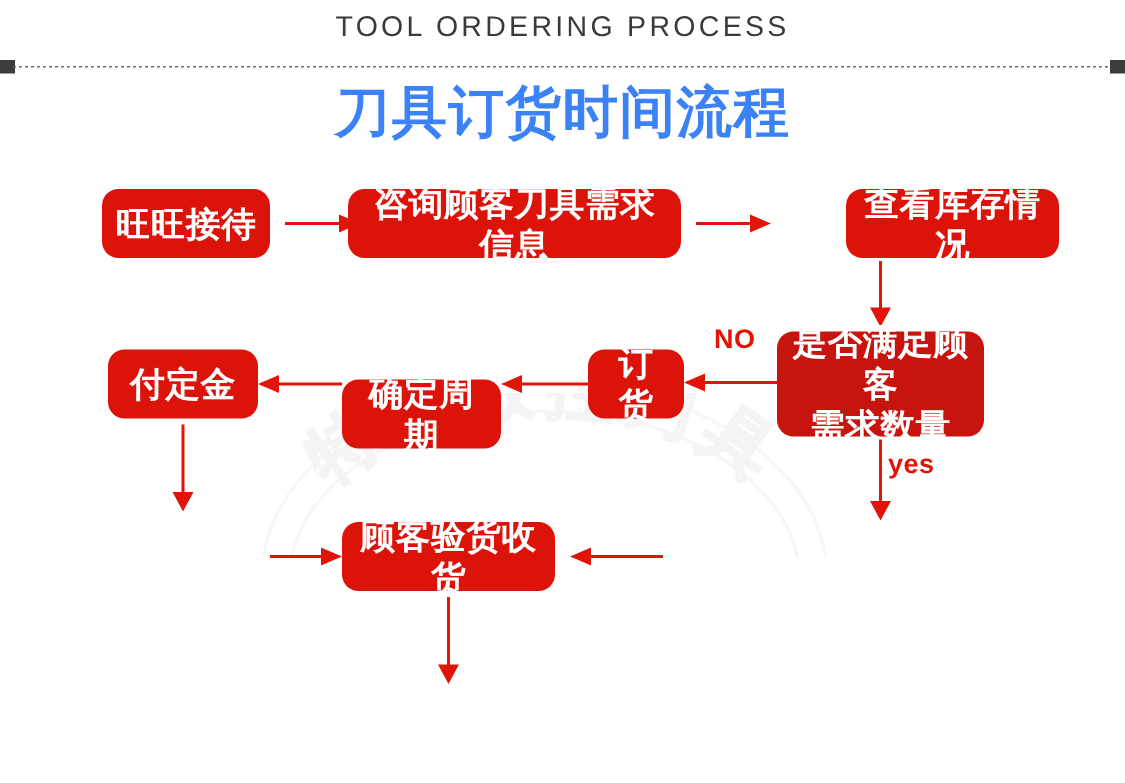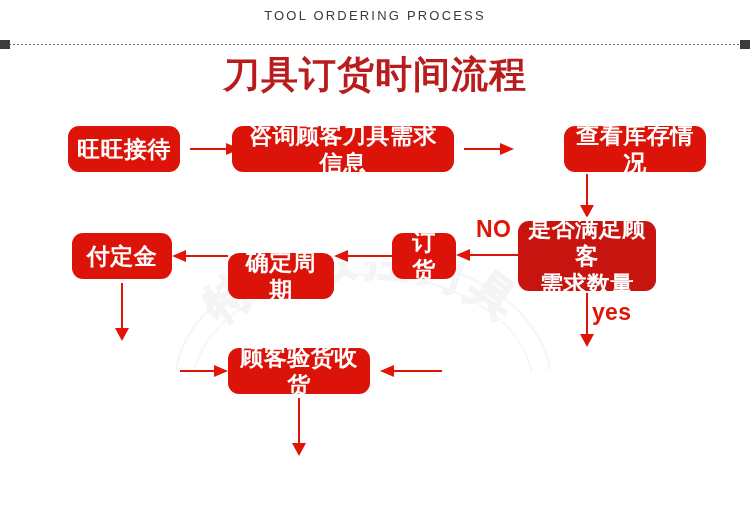--- a/index.html
+++ b/index.html
@@ -14,36 +14,36 @@
   
   .watermark{
     position:absolute;left:168px;top:262px;width:390px;height:110px;
     pointer-events:none;opacity:.55;
   }
   .watermark svg{display:block;width:100%;height:100%;}
 
   
   .eyebrow{
     position:absolute;left:0;top:8px;width:750px;text-align:center;
-    font-size:13px;letter-spacing:2.2px;color:#3a3a3a;font-weight:400;
+    font-size:19px;letter-spacing:2.2px;color:#3a3a3a;font-weight:400;
     white-space:nowrap;
   }
   .rule{
     position:absolute;left:0;top:40px;width:750px;height:9px;
   }
   .rule .dots{
     position:absolute;left:9px;top:4px;right:9px;height:1px;
     background-image:repeating-linear-gradient(to right,#6b6b6b 0 2px,rgba(0,0,0,0) 2px 4px);
   }
   .rule .cap{position:absolute;top:0;width:10px;height:9px;background:#3c3c3c;}
   .rule .cap.l{left:0;}
   .rule .cap.r{right:0;}
   .maintitle{
     position:absolute;left:0;top:50px;width:750px;text-align:center;
-    font-size:37px;font-weight:700;color:#b91c1c;letter-spacing:1px;
+    font-size:37px;font-weight:700;color:#3b82f6;letter-spacing:1px;
     white-space:nowrap;
   }
 
   
   .box{
     position:absolute;
     background:#db1309;
     border-radius:11px;
     color:#ffffff;
     display:flex;align-items:center;justify-content:center;
@@ -65,21 +65,21 @@
   .harrow.right .head{right:0;border-top:6px solid transparent;border-bottom:6px solid transparent;border-left:14px solid #e01508;}
   .harrow.left .shaft{left:13px;right:0;}
   .harrow.left .head{left:0;border-top:6px solid transparent;border-bottom:6px solid transparent;border-right:14px solid #e01508;}
 
   .varrow{position:absolute;width:14px;}
   .varrow .shaft{position:absolute;left:6px;top:0;bottom:12px;width:2.4px;background:#e01508;}
   .varrow .head{position:absolute;left:0;bottom:0;width:0;height:0;
     border-left:7px solid transparent;border-right:7px solid transparent;border-top:13px solid #e01508;}
 
   .edgelabel{
-    position:absolute;color:#e01508;font-weight:700;font-size:23px;
+    position:absolute;color:#e01508;font-weight:700;font-size:18px;
     letter-spacing:.3px;white-space:nowrap;
   }
 </style>
 </head>
 <body>
 
 <div id="stage">
 
   <div class="watermark">
     <svg viewBox="0 0 390 110" xmlns="http://www.w3.org/2000/svg">

